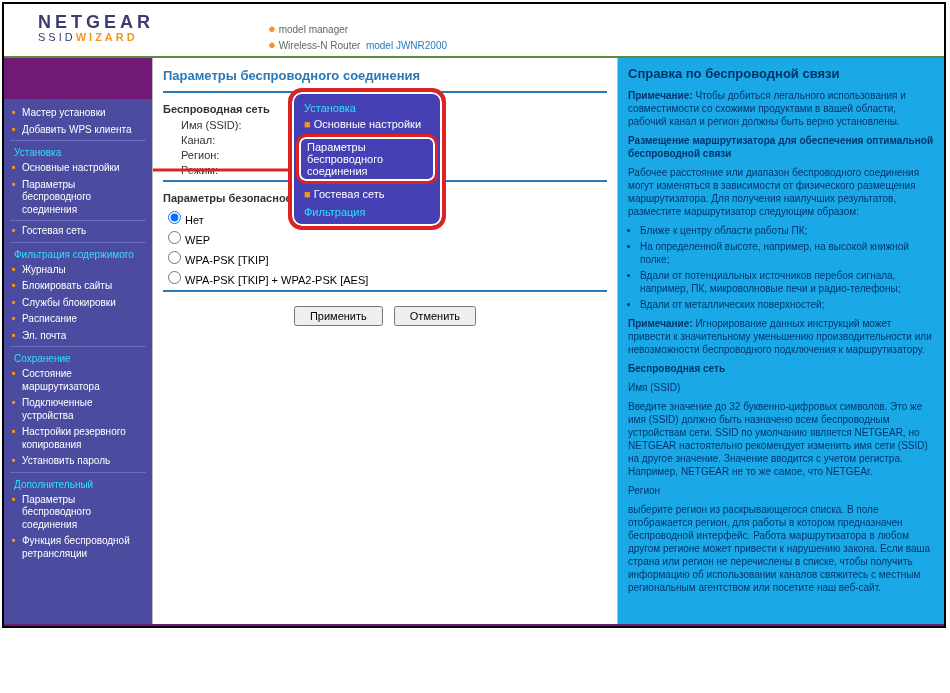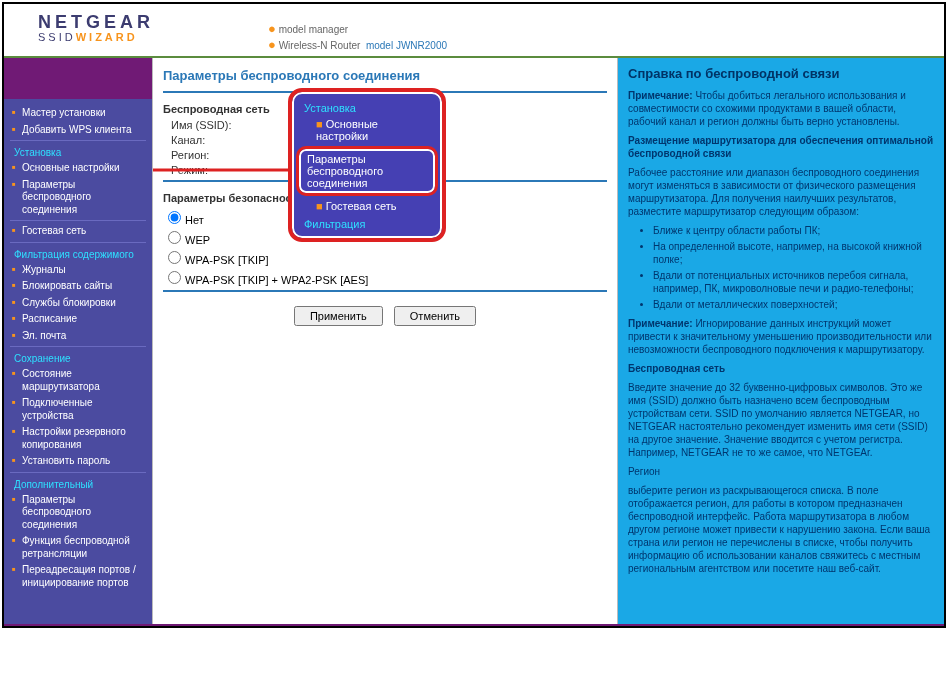--- a/index.html
+++ b/index.html
@@ -98,21 +98,21 @@
   position: relative;
   overflow: hidden;
 }
 .main h2 {
   color: #2b78b7;
   font-size: 13px;
   font-weight: bold;
   margin: 2px 0 8px;
 }
 .main hr { border: none; border-top: 2px solid #2b78b7; margin: 4px 0 8px; }
-.field-row { display: flex; margin: 3px 8px; font-size: 11px; color: #333; }
+.field-row { display: flex; margin: 3px 18px; font-size: 11px; color: #333; }
 .field-row .label { width: 130px; }
 .subhead { font-weight: bold; margin: 10px 0 4px; font-size: 11px; color: #333; }
 .radio-row { margin: 2px 0; font-size: 11px; }
 .radio-row input { margin-right: 4px; }
 .btn-row { text-align: center; margin-top: 14px; }
 .btn-row button {
   font-family: inherit;
   font-size: 11px;
   padding: 2px 14px;
   margin: 0 4px;
@@ -126,21 +126,21 @@
   left: 135px;
   width: 150px;
   background: #4540b3;
   border: 4px solid #d22;
   border-radius: 14px;
   box-shadow: inset 0 0 0 2px #fff;
   padding: 6px 0;
   z-index: 5;
 }
 .popup .sec { color: #2ee0ff; padding: 4px 12px 2px; font-size: 11px; }
-.popup .itm { color: #fff; padding: 2px 24px; font-size: 11px; }
+.popup .itm { color: #fff; padding: 2px 12px; font-size: 11px; }
 .popup .highlight {
   border: 3px solid #d22;
   border-radius: 10px;
   margin: 2px 4px;
   padding: 4px 8px;
   box-shadow: inset 0 0 0 2px #fff;
 }
 .arrow {
   position: absolute;
   top: 102px;
@@ -160,21 +160,21 @@
   overflow-y: auto;
   flex-shrink: 0;
 }
 .help h3 {
   font-size: 13px;
   margin: 0 0 8px;
   color: #003366;
 }
 .help p { margin: 6px 0; line-height: 1.3; }
 .help b { font-weight: bold; }
-.help ul { margin: 4px 0 4px 25px; padding: 0; }
+.help ul { margin: 4px 0 4px 12px; padding: 0; }
 .help li { margin: 3px 0; line-height: 1.3; }
 </style>
 </head>
 <body>
 
 <div class="outer">
   <div class="header">
     <div class="logo">NETGEAR</div>
     <div class="smartwizard">
       <span>SSID</span><span class="wizard">WIZARD</span>
@@ -206,21 +206,20 @@
       <hr>
       <div class="section-head">Сохранение</div>
       <a href="#">Состояние маршрутизатора</a>
       <a href="#">Подключенные устройства</a>
       <a href="#">Настройки резервного копирования</a>
       <a href="#">Установить пароль</a>
       <hr>
       <div class="section-head">Дополнительный</div>
       <a href="#">Параметры беспроводного соединения</a>
       <a href="#">Функция беспроводной ретрансляции</a>
-      <a href="#">Переадресация портов / инициирование портов</a>
     </div>
 
     <div class="main">
       <h2>Параметры беспроводного соединения</h2>
       <hr>
       <div class="subhead">Беспроводная сеть</div>
       <div class="field-row">
         <span class="label">Имя (SSID):</span>
       </div>
       <div class="field-row">
@@ -269,19 +268,20 @@
       <p><b>Размещение маршрутизатора для обеспечения оптимальной беспроводной связи</b></p>
       <p>Рабочее расстояние или диапазон беспроводного соединения могут изменяться в зависимости от физического размещения маршрутизатора. Для получения наилучших результатов, разместите маршрутизатор следующим образом:</p>
       <ul>
         <li>Ближе к центру области работы ПК;</li>
         <li>На определенной высоте, например, на высокой книжной полке;</li>
         <li>Вдали от потенциальных источников перебоя сигнала, например, ПК, микроволновые печи и радио-телефоны;</li>
         <li>Вдали от металлических поверхностей;</li>
       </ul>
       <p><b>Примечание:</b> <span>Игнорирование данных инструкций может привести к значительному уменьшению производительности или невозможности беспроводного подключения к маршрутизатору.</span></p>
       <p><b>Беспроводная сеть</b></p>
+      <p>Имя (SSID)</p>
       <p>Введите значение до 32 буквенно-цифровых символов. Это же имя (SSID) должно быть назначено всем беспроводным устройствам сети. SSID по умолчанию является NETGEAR, но NETGEAR настоятельно рекомендует изменить имя сети (SSID) на другое значение. Значение вводится с учетом регистра. Например, NETGEAR не то же самое, что NETGEAr.</p>
       <p>Регион</p>
       <p>выберите регион из раскрывающегося списка. В поле отображается регион, для работы в котором предназначен беспроводной интерфейс. Работа маршрутизатора в любом другом регионе может привести к нарушению закона. Если ваша страна или регион не перечислены в списке, чтобы получить информацию об использовании каналов свяжитесь с местным региональным агентством или посетите наш веб-сайт.</p>
     </div>
 
   </div>
 </div>
 
 </body></html>

